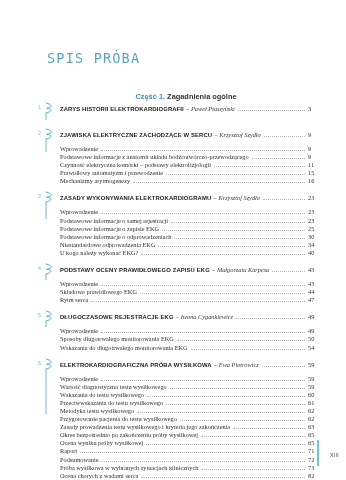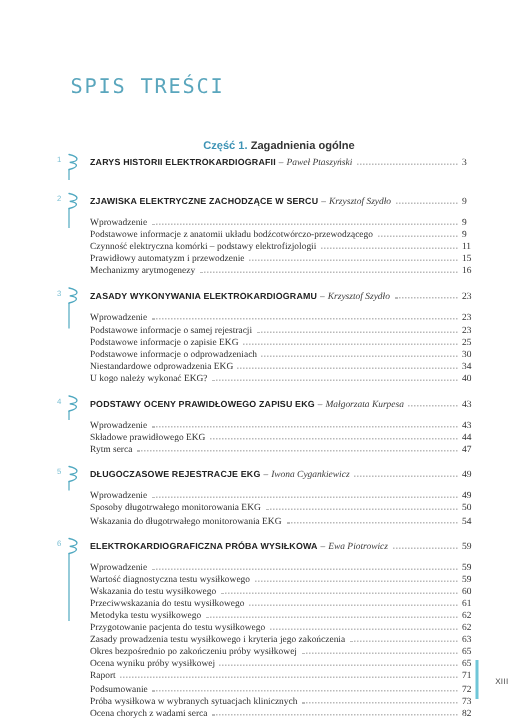--- a/index.html
+++ b/index.html
@@ -177,21 +177,21 @@
     font-size: 5.4px;
     color: #4a4a4a;
     letter-spacing: 0.2px;
   }
 </style>
 </head>
 <body>
 
 <div class="page">
 
-  <div class="toc-title">SPIS TREŚCI</div>
+  <div class="toc-title">SPIS PRÓBA</div>
 
   <div class="part-heading">
     <span class="part-label">Część 1.</span><span class="part-name"> Zagadnienia ogólne</span>
   </div>
 
   <div class="toc-body">
       <div class="chapter">
         <div class="gutter">
           <div class="chap-num">1</div>
           <svg width="22" height="10" viewBox="0 0 22 10" style="position: absolute; left: 5px; top: -1px;">

